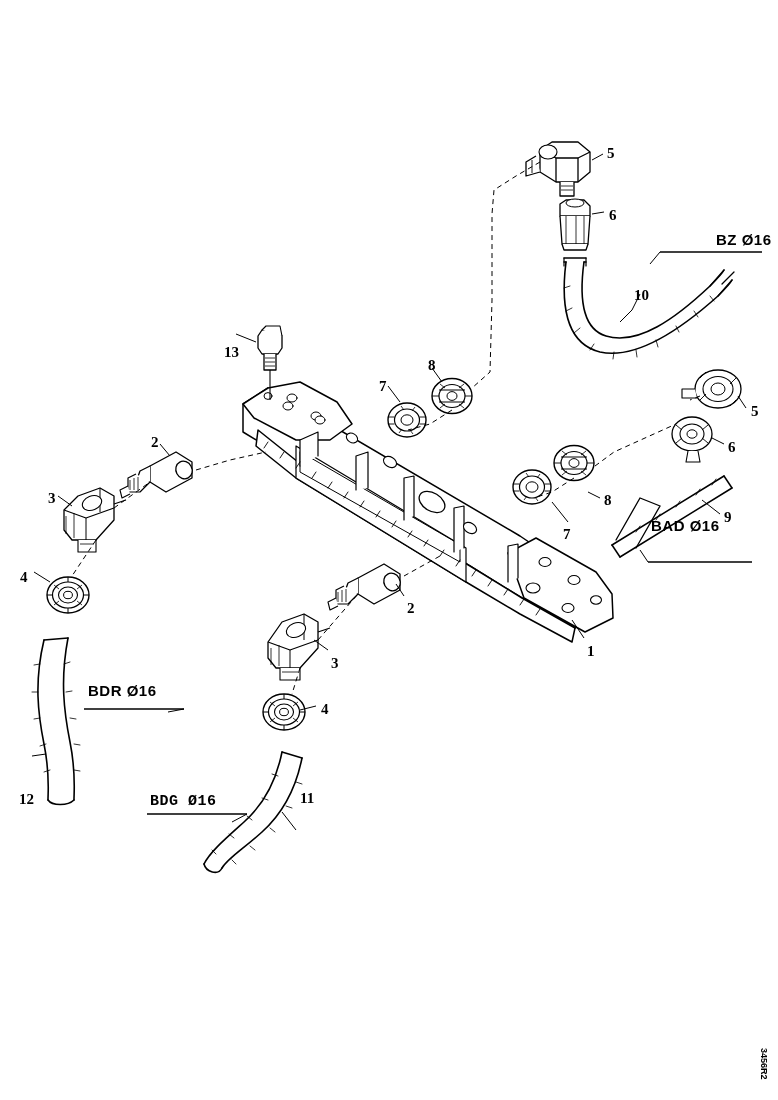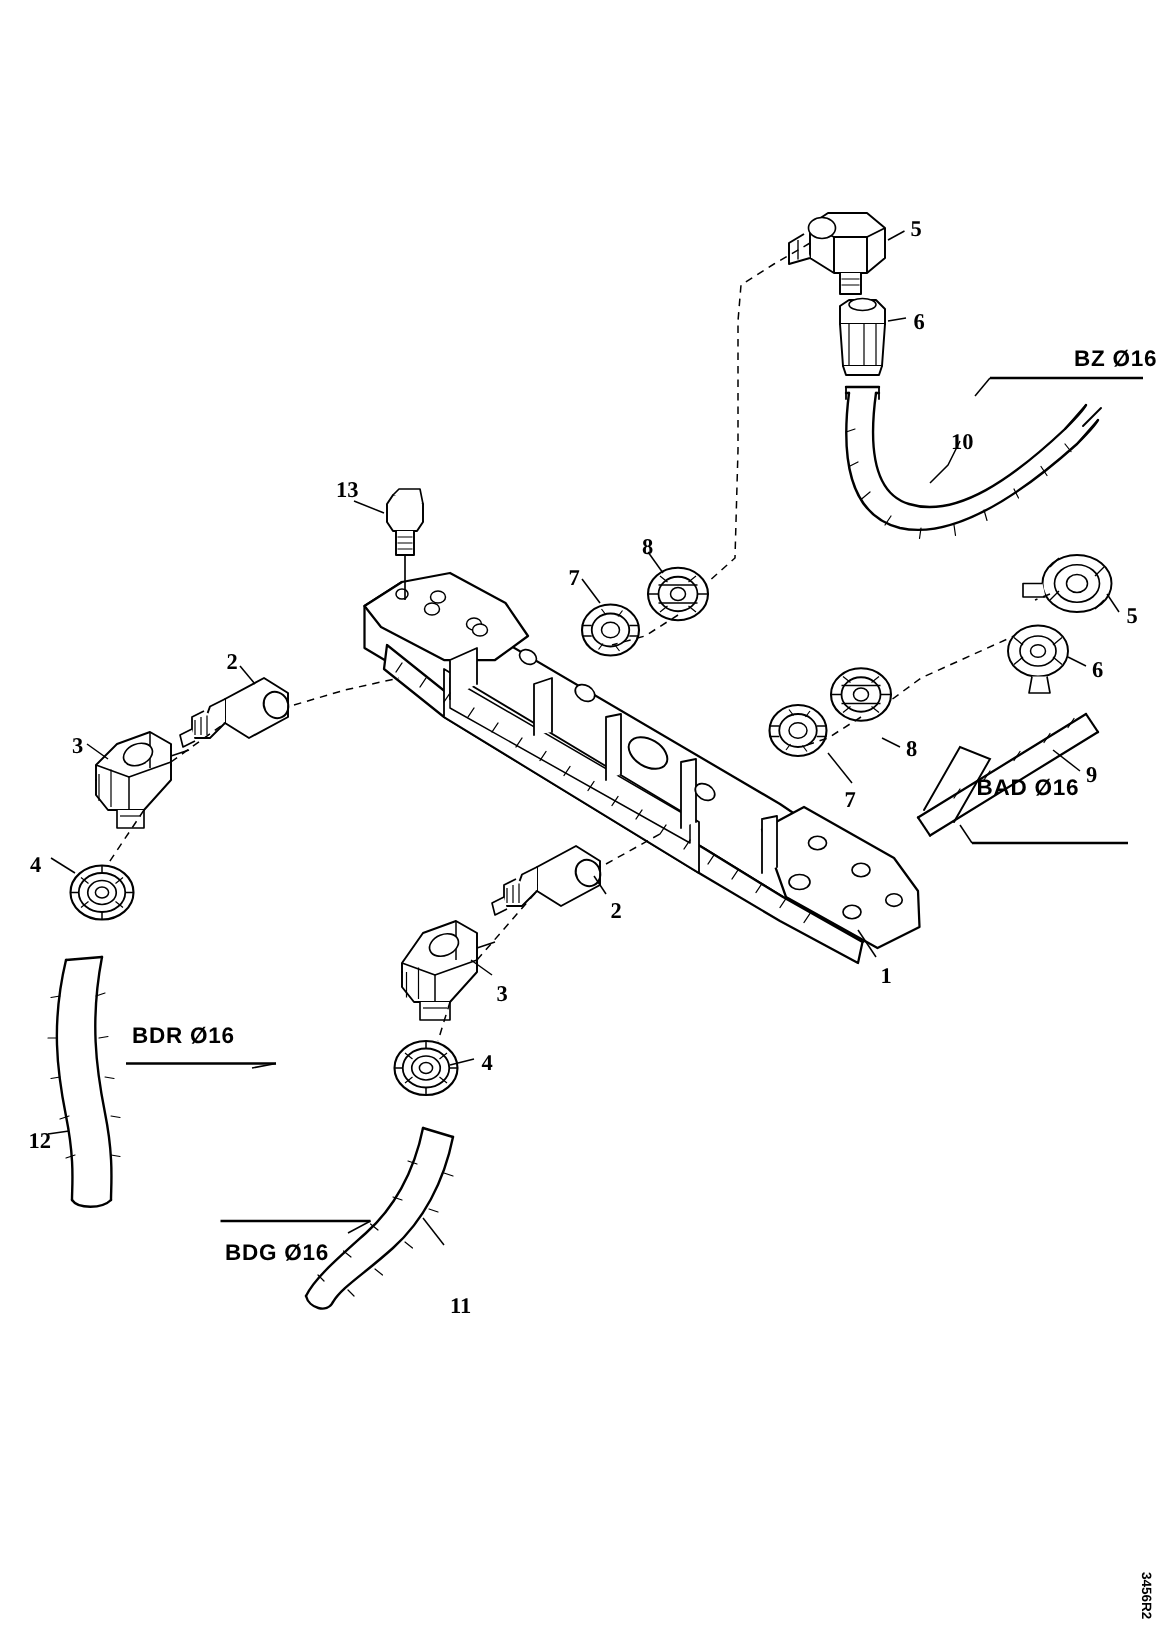--- a/index.html
+++ b/index.html
@@ -281,38 +281,38 @@
       <line x1="660" y1="252" x2="762" y2="252"></line>
       <line x1="648" y1="562" x2="752" y2="562"></line>
       <line x1="84" y1="709" x2="184" y2="709"></line>
       <line x1="147" y1="814" x2="247" y2="814"></line>
     </g>
   </svg>
 
   <div class="cal hoselbl" style="left:716px;top:232px;">BZ Ø16</div>
   <div class="cal hoselbl" style="left:651px;top:518px;">BAD Ø16</div>
   <div class="cal hoselbl" style="left:88px;top:683px;">BDR Ø16</div>
-  <div class="cal hoselbl" style="left:150px;top:828px;">BDG Ø16</div>
+  <div class="cal hoselbl" style="left:150px;top:794px;font-family:Liberation Mono, monospace;">BDG Ø16</div>
 
   <div class="cal itemnum" style="left:607px;top:146px;">5</div>
   <div class="cal itemnum" style="left:609px;top:208px;">6</div>
   <div class="cal itemnum" style="left:634px;top:288px;">10</div>
-  <div class="cal itemnum" style="left:224px;top:320px;">13</div>
+  <div class="cal itemnum" style="left:224px;top:345px;">13</div>
   <div class="cal itemnum" style="left:428px;top:358px;">8</div>
   <div class="cal itemnum" style="left:379px;top:379px;">7</div>
   <div class="cal itemnum" style="left:751px;top:404px;">5</div>
   <div class="cal itemnum" style="left:728px;top:440px;">6</div>
   <div class="cal itemnum" style="left:151px;top:435px;">2</div>
   <div class="cal itemnum" style="left:604px;top:493px;">8</div>
   <div class="cal itemnum" style="left:48px;top:491px;">3</div>
   <div class="cal itemnum" style="left:563px;top:527px;">7</div>
   <div class="cal itemnum" style="left:724px;top:510px;">9</div>
   <div class="cal itemnum" style="left:20px;top:570px;">4</div>
   <div class="cal itemnum" style="left:407px;top:601px;">2</div>
   <div class="cal itemnum" style="left:587px;top:644px;">1</div>
   <div class="cal itemnum" style="left:331px;top:656px;">3</div>
   <div class="cal itemnum" style="left:321px;top:702px;">4</div>
-  <div class="cal itemnum" style="left:19px;top:754px;">12</div>
-  <div class="cal itemnum" style="left:300px;top:864px;">11</div>
+  <div class="cal itemnum" style="left:19px;top:792px;">12</div>
+  <div class="cal itemnum" style="left:300px;top:791px;">11</div>
 
   <div class="cal sheetcode" style="left:768px;top:1048px;">3456R2</div>
 
 </div>
 
 </body></html>

